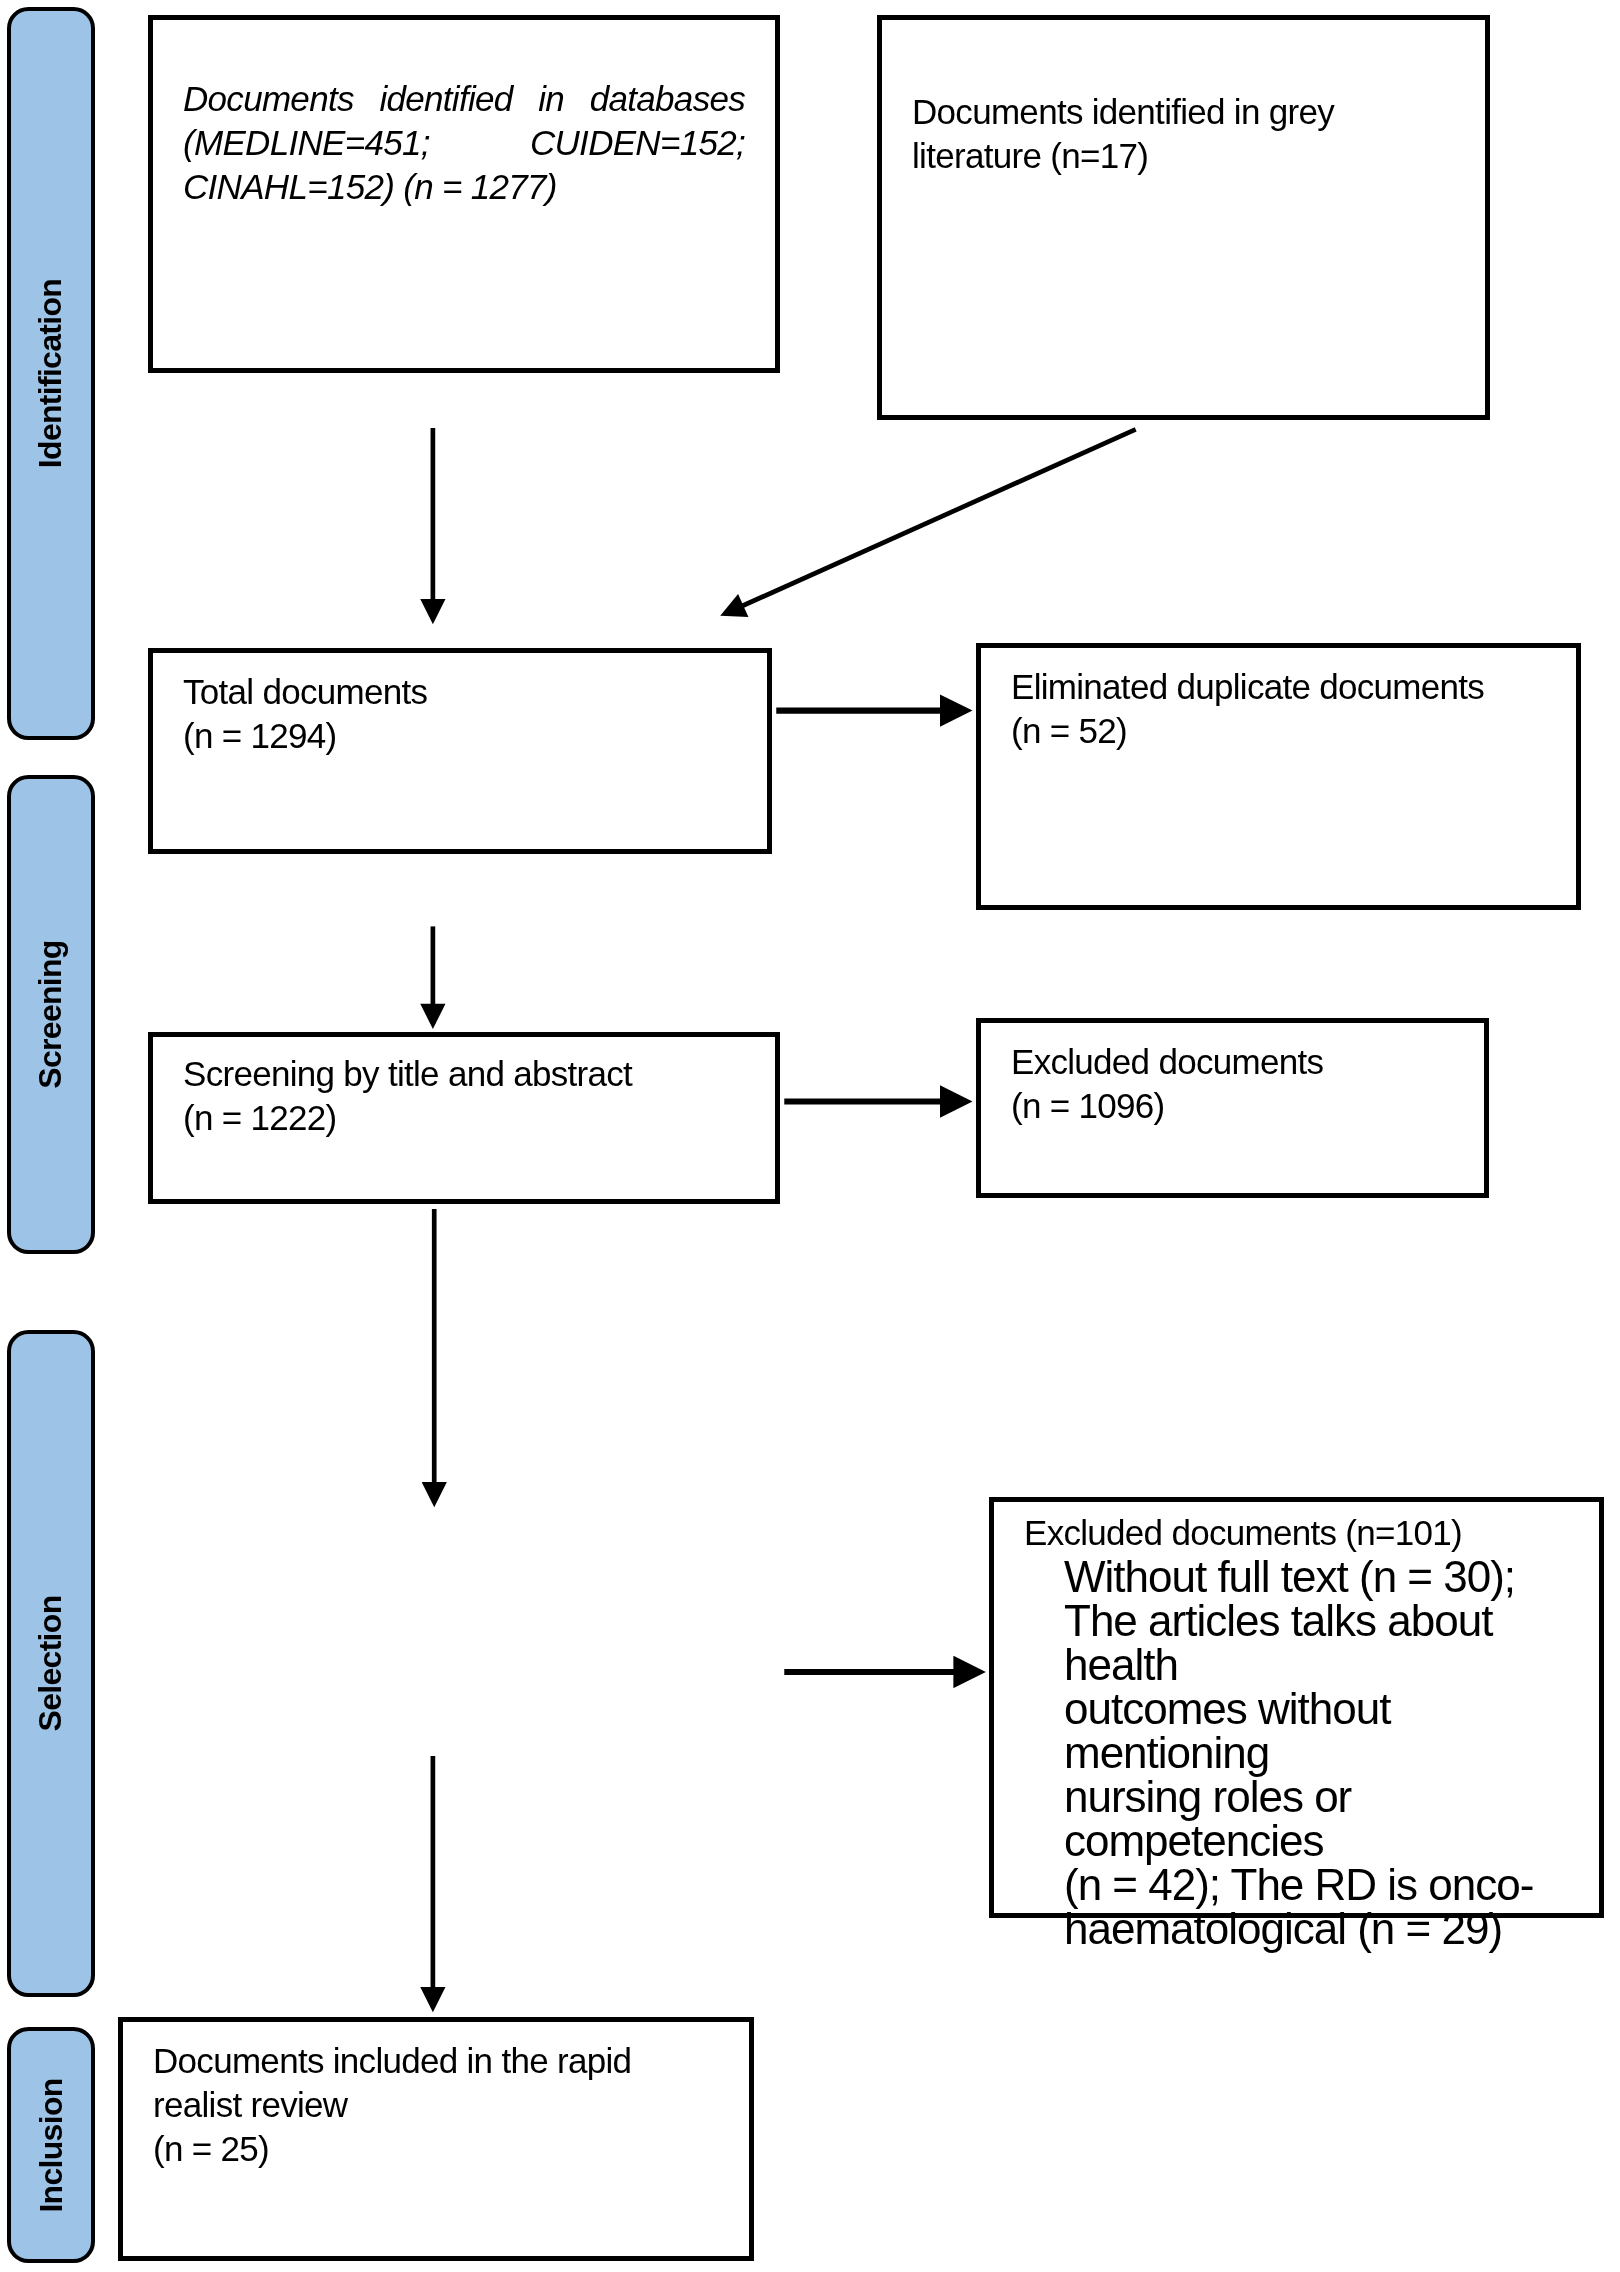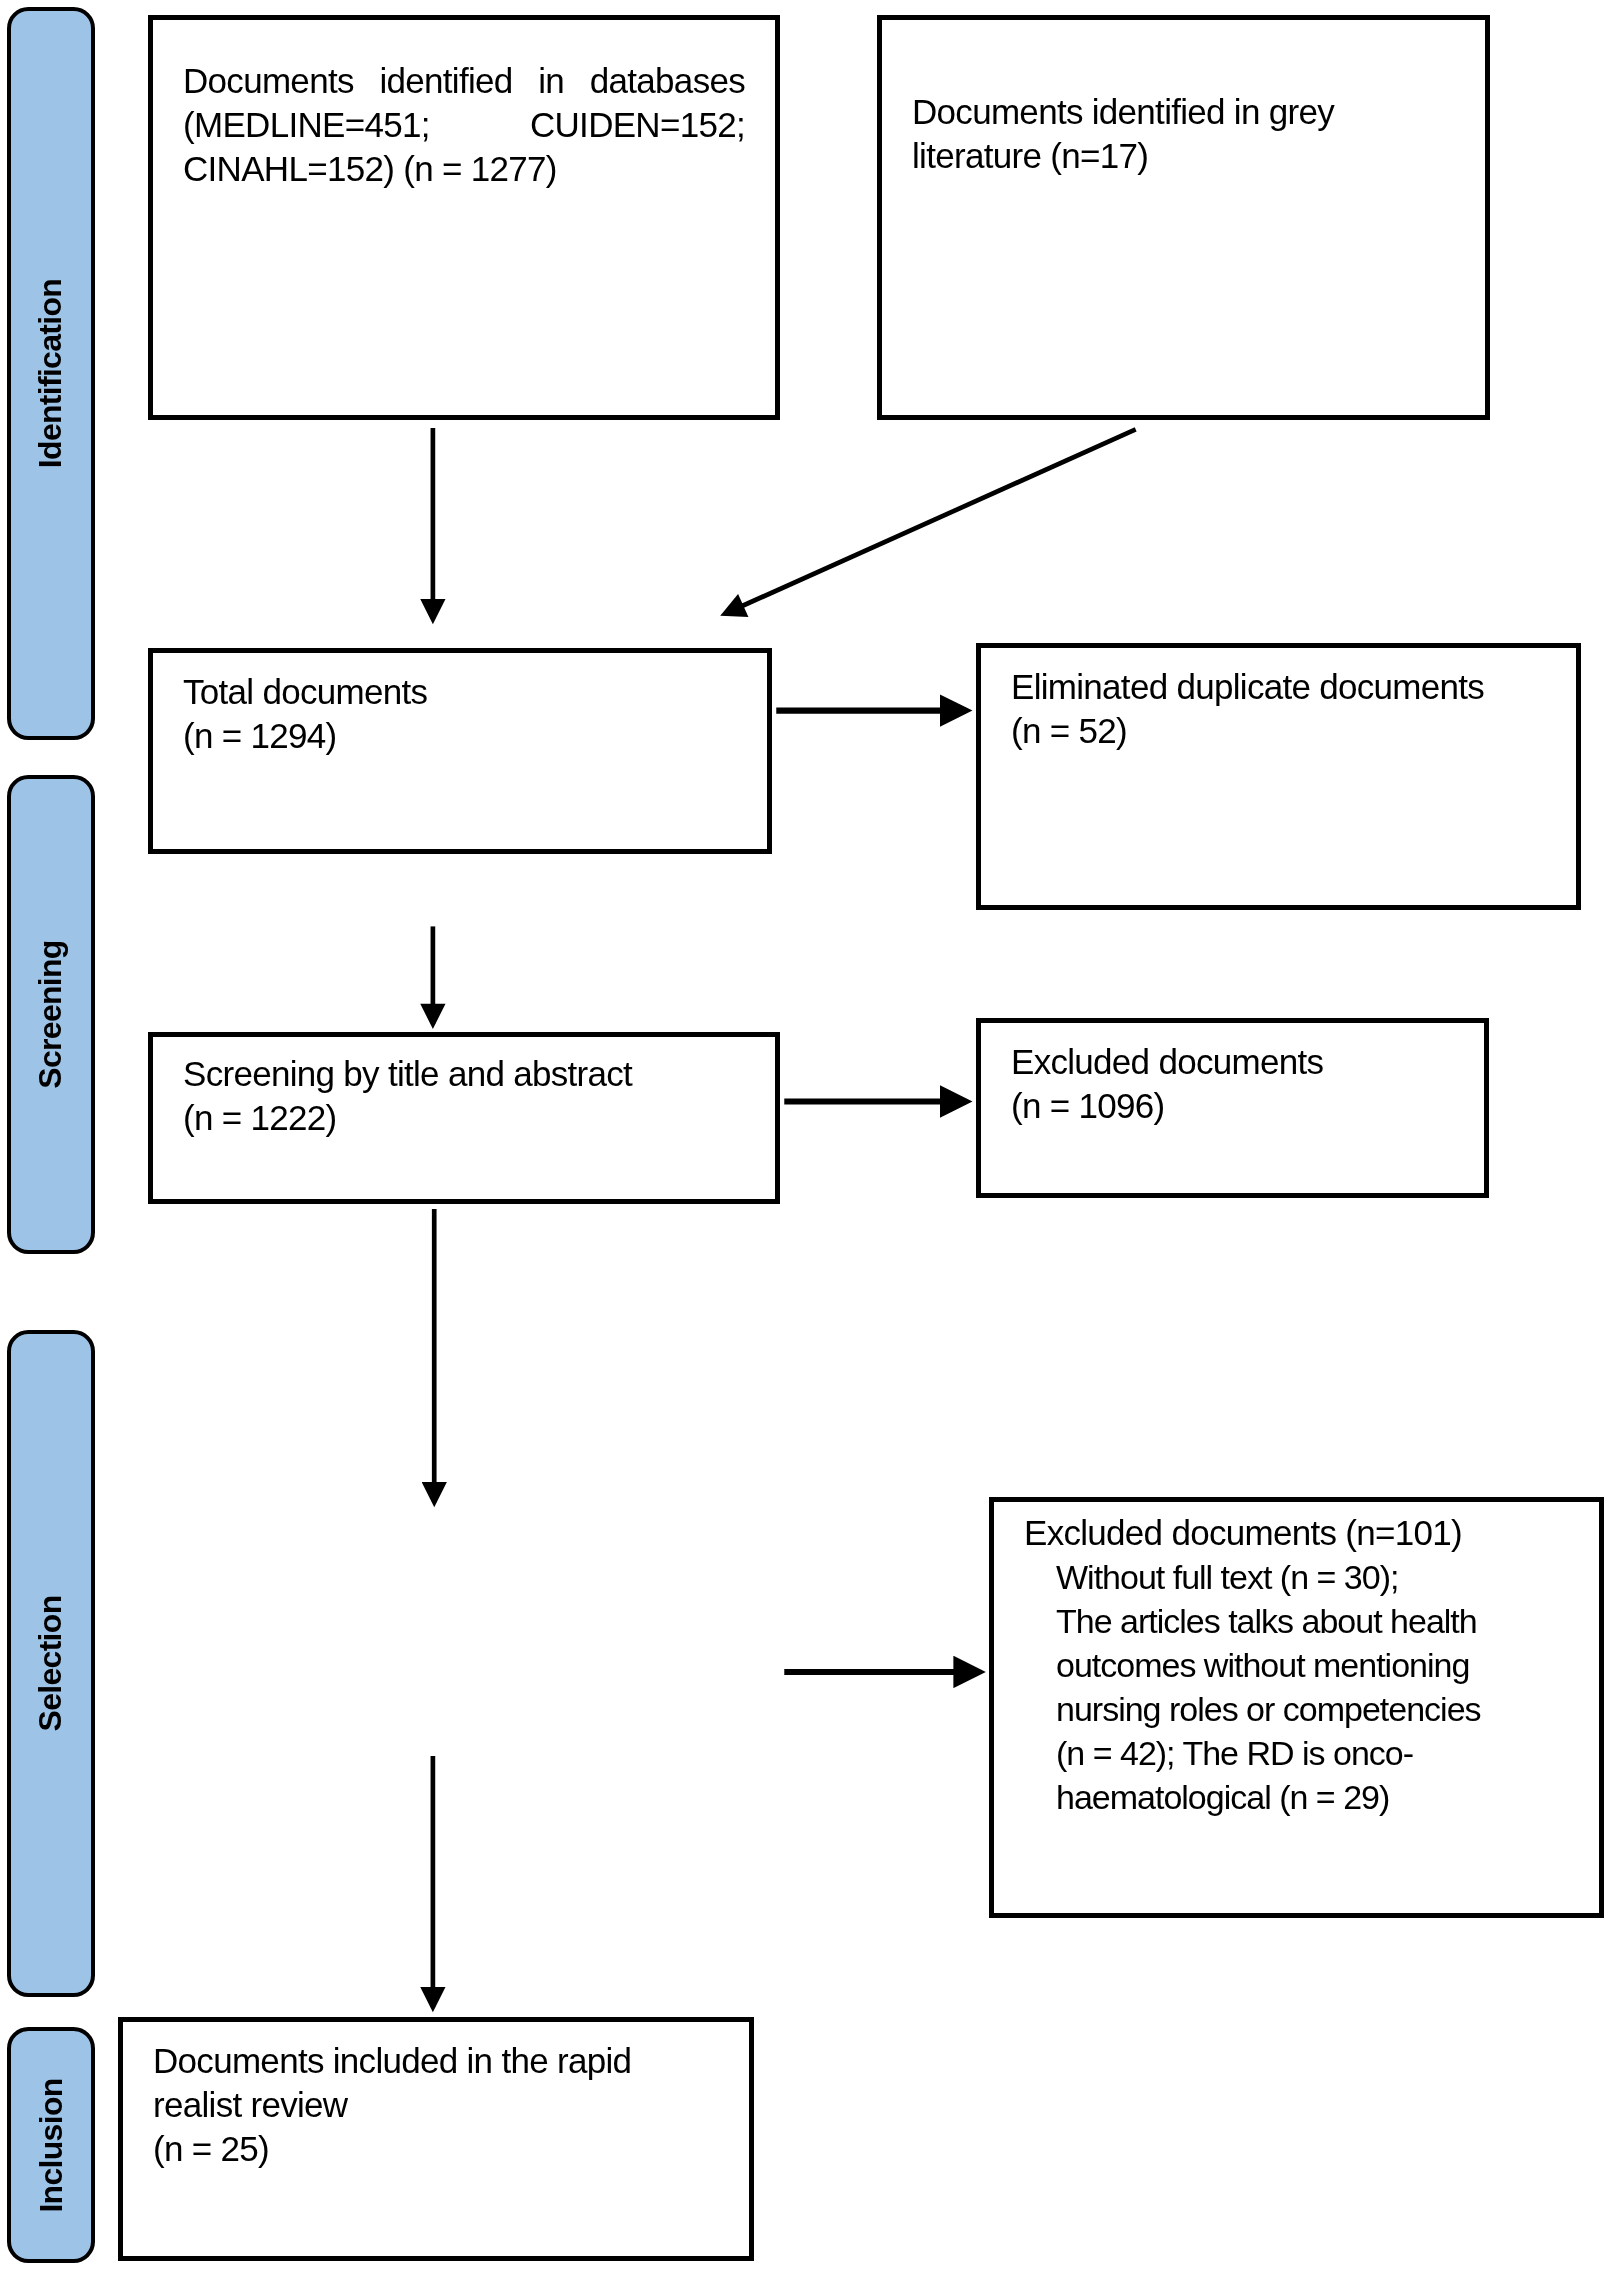--- a/index.html
+++ b/index.html
@@ -39,30 +39,30 @@
   .fbox{
     position:absolute;
     background:#ffffff;
     border:5.3px solid #000000;
     box-sizing:border-box;
     font-size:35px;
     line-height:44px;
     letter-spacing:-0.7px;
   }
   .fbox .txt{white-space:pre-line;}
-  .box-databases{left:148px;top:14.7px;width:632px;height:405px;padding:39px 30px 0 30px;}
+  .box-databases{left:148px;top:14.7px;width:632px;height:358px;padding:57px 30px 0 30px;font-style:italic;}
   .box-databases .jline{text-align:justify;text-align-last:justify;white-space:nowrap;}
   .box-grey{left:877px;top:14.7px;width:613px;height:405px;padding:70px 30px 0 30px;}
   .box-total{left:148px;top:648px;width:624px;height:206px;padding:16.7px 30px 0 30px;}
   .box-duplicates{left:976px;top:643px;width:605px;height:267px;padding:16.7px 30px 0 30px;}
   .box-title-abstract{left:148px;top:1032px;width:632px;height:172px;padding:15.4px 30px 0 30px;}
   .box-excluded-ta{left:976px;top:1018px;width:513px;height:180px;padding:16.7px 30px 0 30px;}
   .box-fulltext{left:148px;top:1512px;width:632px;height:241px;padding:17.4px 30px 0 30px;}
   .box-excluded-ft{left:989px;top:1497px;width:615px;height:421px;padding:9.4px 18.7px 0 30px;}
-  .box-excluded-ft .details{margin-left:32px;white-space:pre-line;font-size:34px;letter-spacing:-1px;}
+  .box-excluded-ft .details{margin-left:40px;white-space:pre-line;font-size:44px;letter-spacing:-1px;}
   .box-included{left:118px;top:2017px;width:636px;height:244px;padding:17.4px 30px 0 30px;}
 </style>
 </head>
 <body>
 
 <div class="canvas">
 
   <svg class="arrows" width="1620" height="2273" viewBox="0 0 2425 3401">
     <defs>
       <marker id="ah" viewBox="0 0 10 10" refX="8" refY="5" markerWidth="6" markerHeight="5.4" orient="auto-start-reverse">

